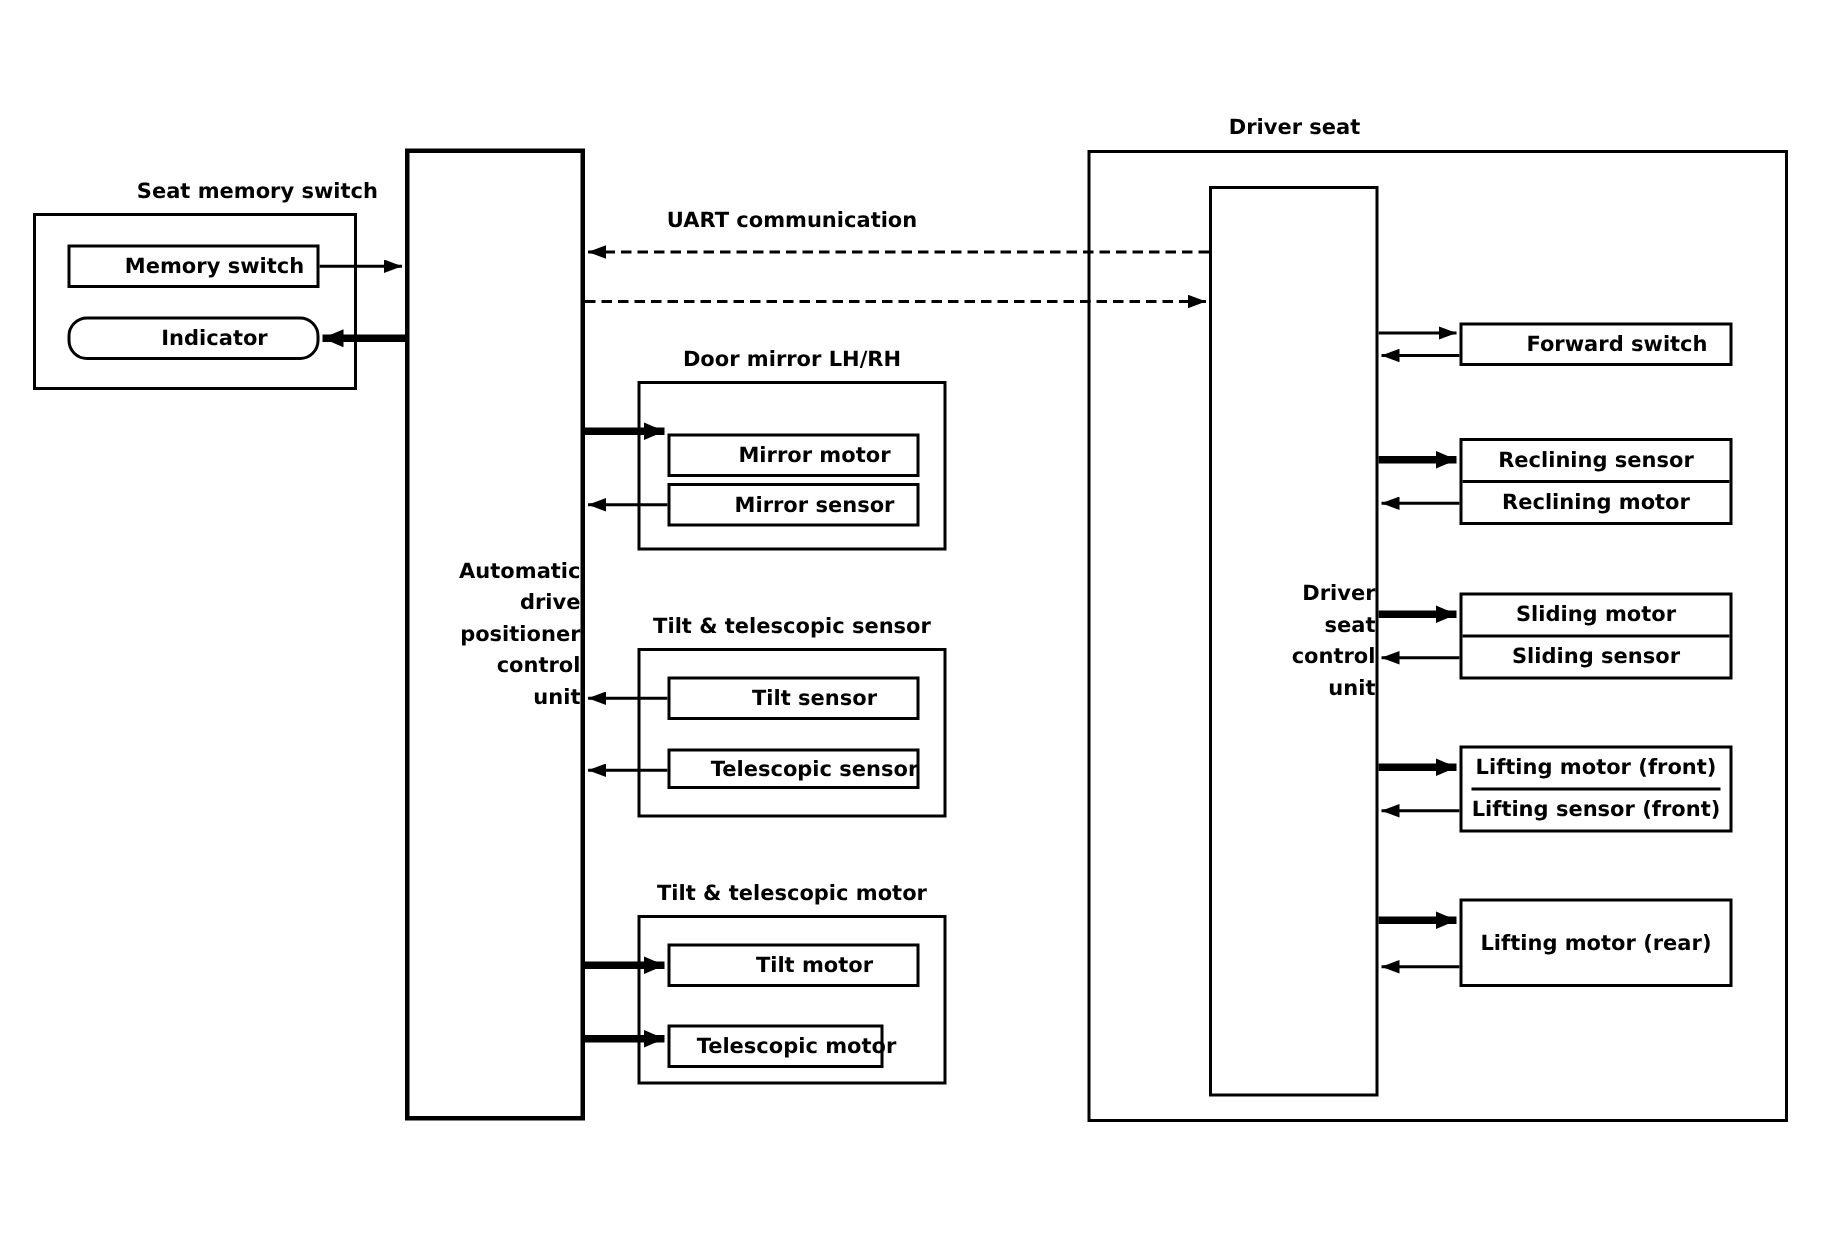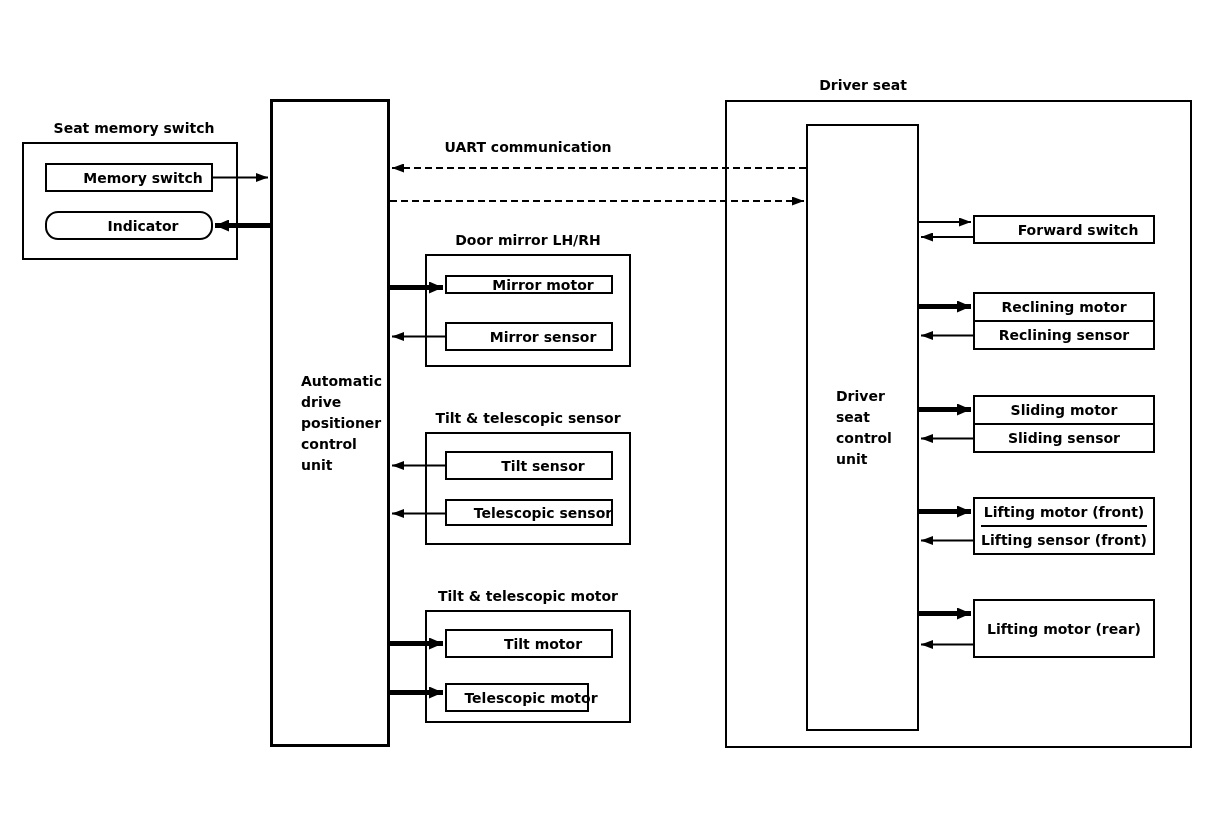--- a/index.html
+++ b/index.html
@@ -4,55 +4,55 @@
 <style>
   html,body { margin:0; padding:0; background:#ffffff; }
   .canvas {
     position:relative; width:1216px; height:824px; background:#ffffff;
     font-family:"DejaVu Sans","Liberation Sans",sans-serif;
     font-weight:700; font-size:14px; color:#000;
   }
   .box {
     position:absolute; border:2px solid #000; background:#fff;
     display:flex; align-items:center; justify-content:center;
-    text-align:left; box-sizing:border-box; white-space:nowrap;padding-left:28px;
+    text-align:right; box-sizing:border-box; white-space:nowrap;padding-left:28px;
   }
   .groupbox { background:#fff; }
   .unitbox { border-width:3px; white-space:normal; line-height:21px; }
   .stack {
     position:absolute; border:2px solid #000; background:#fff;
     box-sizing:border-box; display:flex; flex-direction:column;
   }
   .stack .row {
     flex:1; display:flex; align-items:center; justify-content:center;
     text-align:center; white-space:nowrap;
   }
   .stack .row + .row { border-top:2px solid #000; }
   .flabel { position:absolute; text-align:center; white-space:nowrap; }
   svg.wires { position:absolute; left:0; top:0; pointer-events:none; }
 </style>
 </head>
 <body>
 
 <div class="canvas">
 
-  <div class="flabel" style="left:26px; top:120px; width:216px;">Seat memory switch</div>
+  <div class="flabel" style="left:36px; top:120px; width:216px;text-align:right;">Seat memory switch</div>
   <div class="box groupbox" style="left:22px; top:142px; width:216px; height:118px;"></div>
   <div class="box" style="left:45px; top:163px; width:168px; height:29px;">Memory switch</div>
   <div class="box" style="left:45px; top:211px; width:168px; height:29px;border-radius:13px;">Indicator</div>
 
   <div class="box unitbox" style="left:270px; top:99px; width:120px; height:648px;">
     <span style="width:104px;">Automatic drive positioner control unit</span>
   </div>
 
   <div class="flabel" style="left:388px; top:139px; width:280px;">UART communication</div>
 
   <div class="flabel" style="left:425px; top:232px; width:206px;">Door mirror LH/RH</div>
   <div class="box groupbox" style="left:425px; top:254px; width:206px; height:113px;"></div>
-  <div class="box" style="left:445px; top:275px; width:168px; height:19px;">Mirror motor</div>
+  <div class="box" style="left:445px; top:289px; width:168px; height:29px;">Mirror motor</div>
   <div class="box" style="left:445px; top:322px; width:168px; height:29px;">Mirror sensor</div>
 
   <div class="flabel" style="left:425px; top:410px; width:206px;">Tilt &amp; telescopic sensor</div>
   <div class="box groupbox" style="left:425px; top:432px; width:206px; height:113px;"></div>
   <div class="box" style="left:445px; top:451px; width:168px; height:29px;">Tilt sensor</div>
   <div class="box" style="left:445px; top:499px; width:168px; height:27px;">Telescopic sensor</div>
 
   <div class="flabel" style="left:425px; top:588px; width:206px;">Tilt &amp; telescopic motor</div>
   <div class="box groupbox" style="left:425px; top:610px; width:206px; height:113px;"></div>
   <div class="box" style="left:445px; top:629px; width:168px; height:29px;">Tilt motor</div>
@@ -61,22 +61,22 @@
   <div class="flabel" style="left:788px; top:77px; width:150px;">Driver seat</div>
   <div class="box groupbox" style="left:725px; top:100px; width:467px; height:648px;"></div>
 
   <div class="box unitbox" style="left:806px; top:124px; width:113px; height:607px; border-width:2px;">
     <span style="width:96px;">Driver seat control unit</span>
   </div>
 
   <div class="box" style="left:973px; top:215px; width:182px; height:29px;">Forward switch</div>
 
   <div class="stack" style="left:973px; top:292px; width:182px; height:58px;">
+    <div class="row">Reclining sensor</div>
     <div class="row">Reclining motor</div>
-    <div class="row">Reclining sensor</div>
   </div>
 
   <div class="stack" style="left:973px; top:395px; width:182px; height:58px;">
     <div class="row">Sliding motor</div>
     <div class="row">Sliding sensor</div>
   </div>
 
   <div class="stack" style="left:973px; top:497px; width:182px; height:58px;align-items:center;">
     <div class="row">Lifting motor (front)</div>
     <div class="row">Lifting sensor (front)</div>

